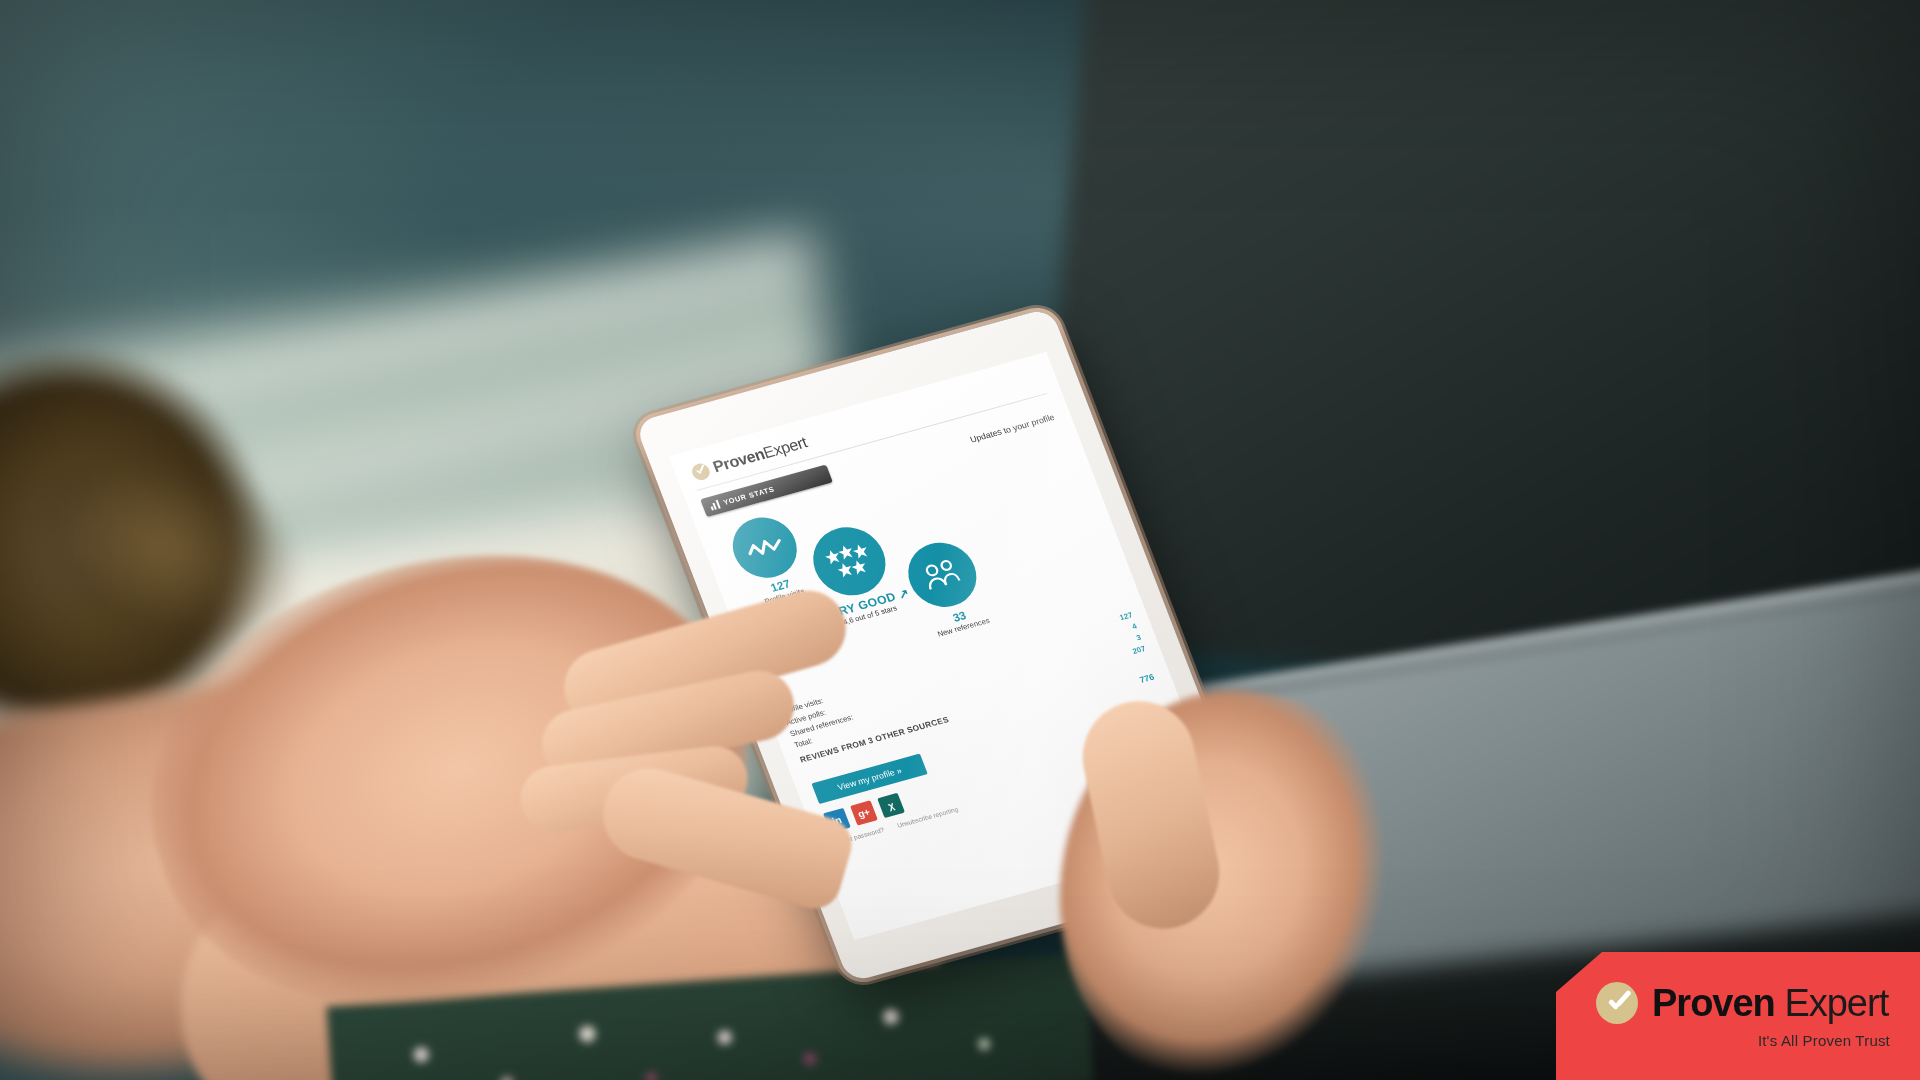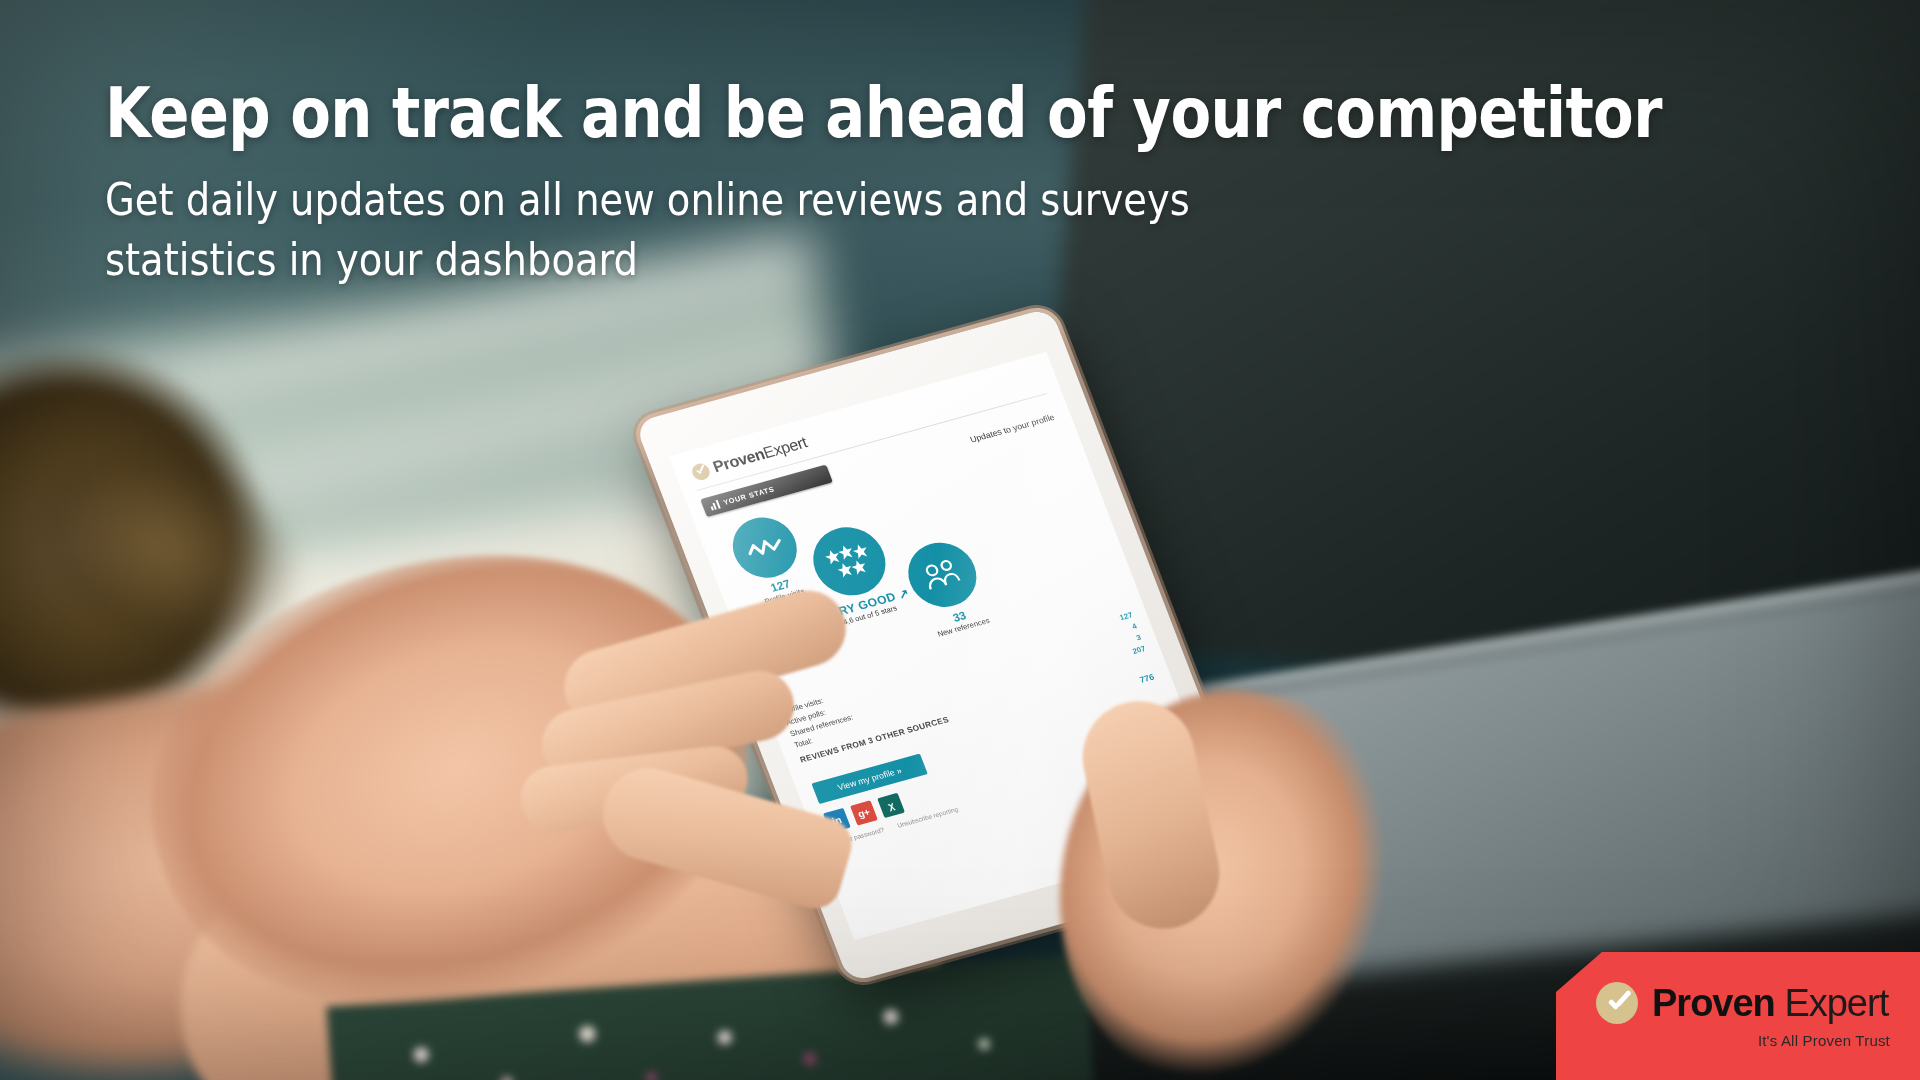--- a/index.html
+++ b/index.html
@@ -286,27 +286,20 @@
   <div class="hand-l"></div>
   <div class="fing f1"></div>
   <div class="fing f2"></div>
   <div class="fing f3"></div>
   <div class="fing thumb"></div>
   <div class="hand-r"></div>
   <div class="thumb-r"></div>
 
   <div class="vig"></div>
 
-  <div id="headline">
-    <div class="h1">Keep on track and be ahead of your competitor</div>
-    <div class="sub">
-      <div>Get daily updates on all new online reviews and surveys</div>
-      <div>statistics in your dashboard</div>
-    </div>
-  </div>
 
   <div id="badge">
     <div class="badge-in">
       <span class="b-dot"></span>
       <span class="b-name"><span>Proven</span> <span class="lt">Expert</span></span>
     </div>
     <div class="b-tag">It's All Proven Trust</div>
   </div>
 
 </div>

